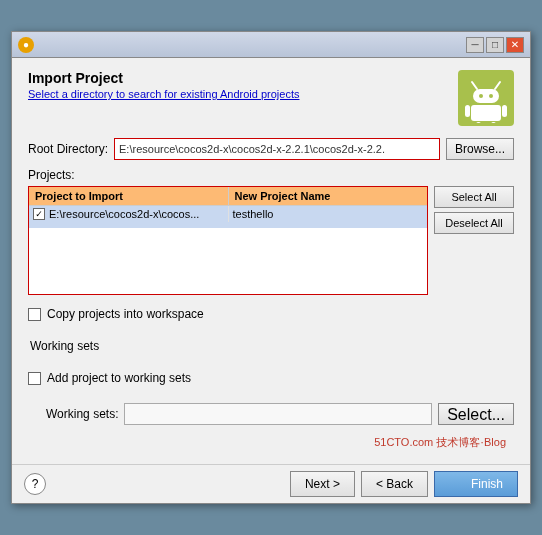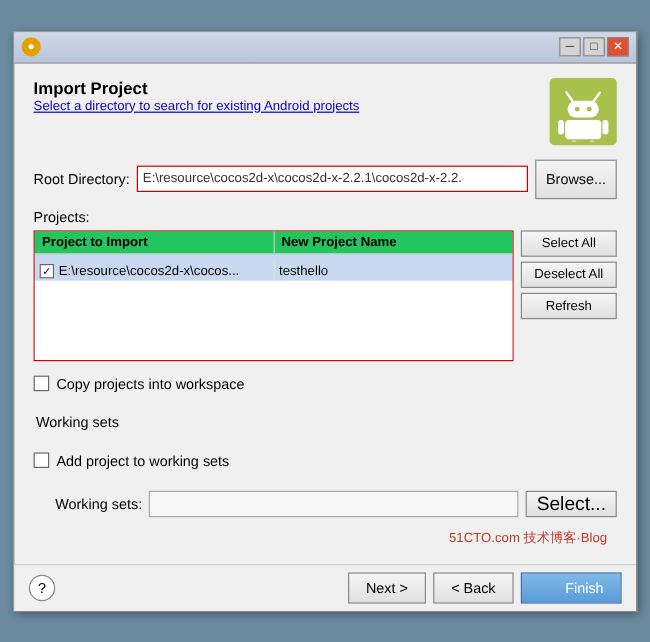--- a/index.html
+++ b/index.html
@@ -117,21 +117,21 @@
       height: 22px;
       border: 1px solid #888;
       background: #fff;
       padding: 0 4px;
       font-size: 11px;
       color: #333;
       overflow: hidden;
     }
     .browse-btn {
       padding: 2px 8px;
-      height: 33px;
+      height: 22px;
       background: linear-gradient(to bottom, #f5f5f5, #e0e0e0);
       border: 1px solid #888;
       cursor: pointer;
       font-size: 12px;
     }
     .projects-section {
       display: flex;
       flex-direction: column;
       gap: 4px;
     }
@@ -143,36 +143,36 @@
       gap: 6px;
     }
     .projects-border {
       border: 1px solid #c00;
       flex: 1;
       display: flex;
       flex-direction: column;
     }
     .projects-table-header {
       display: flex;
-      background: #22c55e;
+      background: #fdba74;
       border-bottom: 1px solid #ccc;
     }
     .projects-table-header-cell {
       padding: 3px 6px;
       font-size: 11px;
       font-weight: bold;
       flex: 1;
       border-right: 1px solid #ccc;
     }
     .projects-table-header-cell:last-child {
       border-right: none;
     }
     .projects-table-row {
       display: flex;
-      align-items: flex-end;
+      align-items: flex-start;
       background: #fff;
       min-height: 22px;
     }
     .projects-table-row.selected {
       background: #c8d8f0;
     }
     .projects-table-cell {
       padding: 2px 4px;
       font-size: 11px;
       flex: 1;
@@ -391,21 +391,20 @@
           </div>
 
           <div class="empty-row"></div>
           <div class="empty-row"></div>
           <div class="empty-row"></div>
         </div>
 
         <div class="side-buttons">
           <button class="side-btn">Select All</button>
           <button class="side-btn">Deselect All</button>
-          <button class="side-btn">Refresh</button>
         </div>
       </div>
     </div>
 
     <div class="options-section">
       <div class="checkbox-row">
         <div class="checkbox-small"></div>
         <span>Copy projects into workspace</span>
       </div>
       <div class="working-sets-label">Working sets</div>

